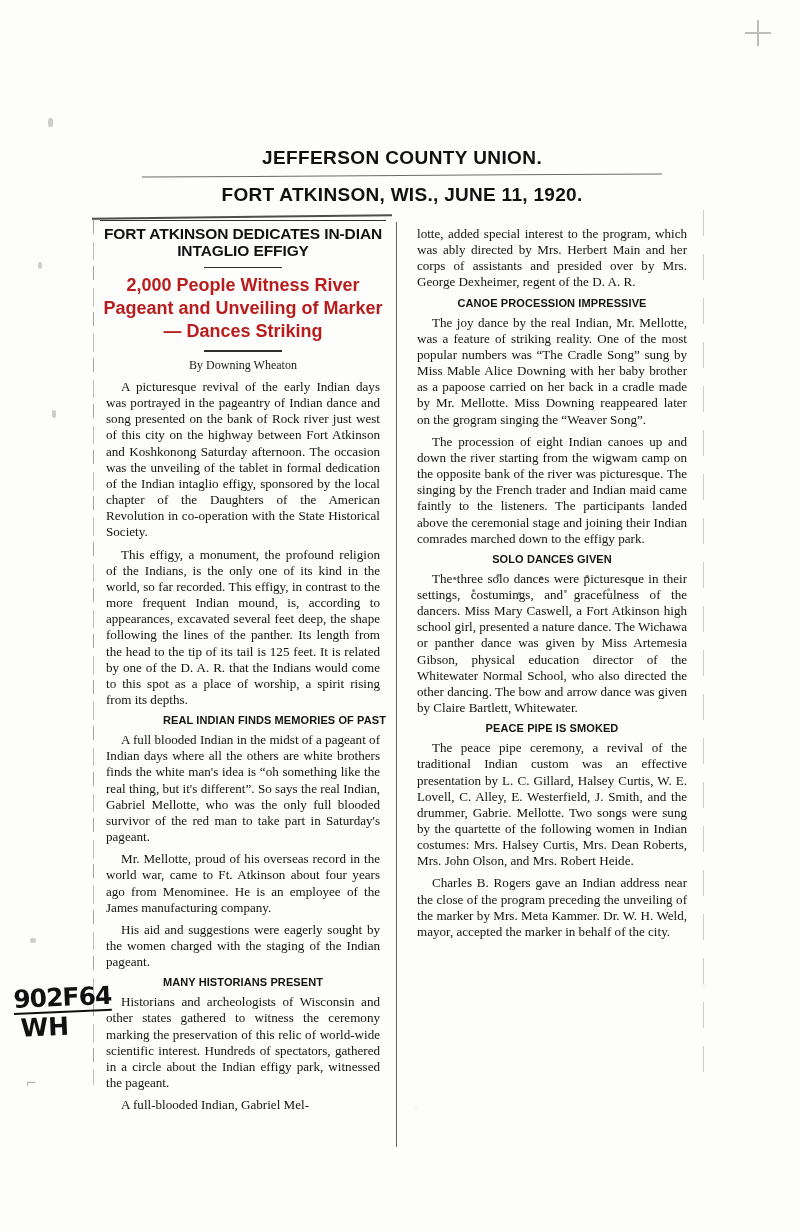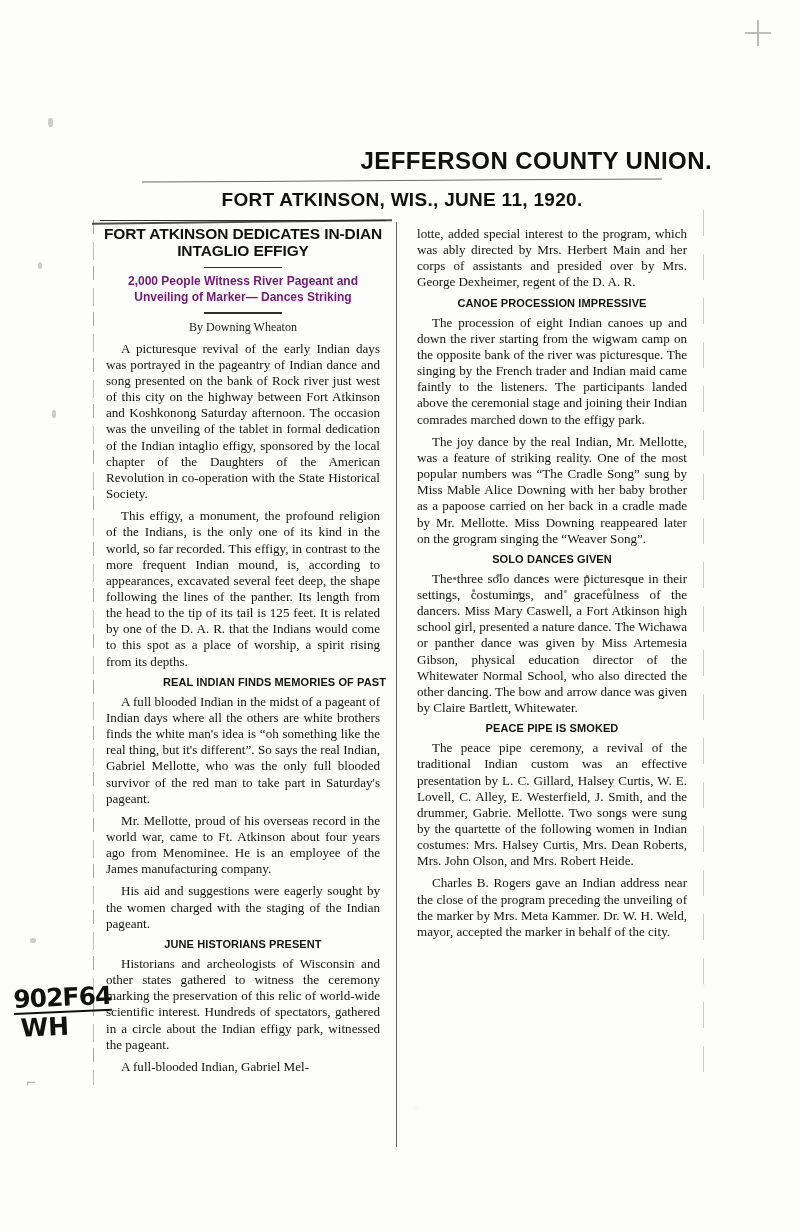--- a/index.html
+++ b/index.html
@@ -94,25 +94,24 @@
   
   #masthead {
     position: absolute;
     left: 0; top: 0;
     width: 620px;
     text-align: center;
   }
   #paper-name {
     font-family: "Liberation Sans", sans-serif;
     font-weight: bold;
-    font-size: 24px;
+    font-size: 19px;
     letter-spacing: .4px;
     color: #111;
     line-height: 1.1;
-    text-align: right;
   }
   #masthead-rule-top {
     width: 520px;
     height: 1px;
     margin: 6px auto 0 auto;
     background: #3a3a38;
     transform: rotate(-.35deg);
     opacity: .75;
   }
   #issue-line {
@@ -174,24 +173,24 @@
   }
   .deck-rule {
     width: 78px;
     height: 1.6px;
     background: #2e2e2c;
     margin: 7px auto 6px auto;
   }
   #deck-headline {
     font-family: "Liberation Sans", sans-serif;
     font-weight: bold;
-    font-size: 12px;
+    font-size: 18px;
     line-height: 1.28;
     text-align: center;
-    color: #701a75;
+    color: #b91c1c;
   }
   #byline {
     font-family: "Liberation Serif", serif;
     font-size: 12px;
     text-align: center;
     color: #1a1a1a;
     margin-bottom: 3px;
   }
 
   
@@ -312,32 +311,32 @@
           <div class="deck-rule"></div>
           <div id="byline">By Downing Wheaton</div>
         </div>
 
         <p class="para">A picturesque revival of the early Indian days was portrayed in the pageantry of Indian dance and song presented on the bank of Rock river just west of this city on the highway between Fort Atkinson and Koshkonong Saturday afternoon. The occasion was the unveiling of the tablet in formal dedication of the Indian intaglio effigy, sponsored by the local chapter of the Daughters of the American Revolution in co-operation with the State Historical Society.</p>
         <p class="para">This effigy, a monument, the profound religion of the Indians, is the only one of its kind in the world, so far recorded. This effigy, in contrast to the more frequent Indian mound, is, according to appearances, excavated several feet deep, the shape following the lines of the panther. Its length from the head to the tip of its tail is 125 feet. It is related by one of the D. A. R. that the Indians would come to this spot as a place of worship, a spirit rising from its depths.</p>
         <div class="subhead left-flush">REAL INDIAN FINDS MEMORIES OF PAST</div>
         <p class="para">A full blooded Indian in the midst of a pageant of Indian days where all the others are white brothers finds the white man's idea is “oh something like the real thing, but it's different”. So says the real Indian, Gabriel Mellotte, who was the only full blooded survivor of the red man to take part in Saturday's pageant.</p>
         <p class="para">Mr. Mellotte, proud of his overseas record in the world war, came to Ft. Atkinson about four years ago from Menominee. He is an employee of the James manufacturing company.</p>
         <p class="para">His aid and suggestions were eagerly sought by the women charged with the staging of the Indian pageant.</p>
-        <div class="subhead">JUNE HISTORIANS PRESENT</div>
+        <div class="subhead">MANY HISTORIANS PRESENT</div>
         <p class="para">Historians and archeologists of Wisconsin and other states gathered to witness the ceremony marking the preservation of this relic of world-wide scientific interest. Hundreds of spectators, gathered in a circle about the Indian effigy park, witnessed the pageant.</p>
         <p class="para">A full-blooded Indian, Gabriel Mel-</p>
       </div>
 
       <div id="column-rule"></div>
 
       <div class="column" id="column-right">
         <p class="para noindent">lotte, added special interest to the program, which was ably directed by Mrs. Herbert Main and her corps of assistants and presided over by Mrs. George Dexheimer, regent of the D. A. R.</p>
         <div class="subhead">CANOE PROCESSION IMPRESSIVE</div>
+        <p class="para">The joy dance by the real Indian, Mr. Mellotte, was a feature of striking reality. One of the most popular numbers was “The Cradle Song” sung by Miss Mable Alice Downing with her baby brother as a papoose carried on her back in a cradle made by Mr. Mellotte. Miss Downing reappeared later on the grogram singing the “Weaver Song”.</p>
         <p class="para">The procession of eight Indian canoes up and down the river starting from the wigwam camp on the opposite bank of the river was picturesque. The singing by the French trader and Indian maid came faintly to the listeners. The participants landed above the ceremonial stage and joining their Indian comrades marched down to the effigy park.</p>
-        <p class="para">The joy dance by the real Indian, Mr. Mellotte, was a feature of striking reality. One of the most popular numbers was “The Cradle Song” sung by Miss Mable Alice Downing with her baby brother as a papoose carried on her back in a cradle made by Mr. Mellotte. Miss Downing reappeared later on the grogram singing the “Weaver Song”.</p>
         <div class="subhead">SOLO DANCES GIVEN</div>
         <p class="para smudged">The three solo dances were picturesque in their settings, costumings, and gracefulness of the dancers. Miss Mary Caswell, a Fort Atkinson high school girl, presented a nature dance. The Wichawa or panther dance was given by Miss Artemesia Gibson, physical education director of the Whitewater Normal School, who also directed the other dancing. The bow and arrow dance was given by Claire Bartlett, Whitewater.</p>
         <div class="subhead">PEACE PIPE IS SMOKED</div>
         <p class="para">The peace pipe ceremony, a revival of the traditional Indian custom was an effective presentation by L. C. Gillard, Halsey Curtis, W. E. Lovell, C. Alley, E. Westerfield, J. Smith, and the drummer, Gabrie. Mellotte. Two songs were sung by the quartette of the following women in Indian costumes: Mrs. Halsey Curtis, Mrs. Dean Roberts, Mrs. John Olson, and Mrs. Robert Heide.</p>
         <p class="para">Charles B. Rogers gave an Indian address near the close of the program preceding the unveiling of the marker by Mrs. Meta Kammer. Dr. W. H. Weld, mayor, accepted the marker in behalf of the city.</p>
       </div>
 
     </div>
   </div>
 

